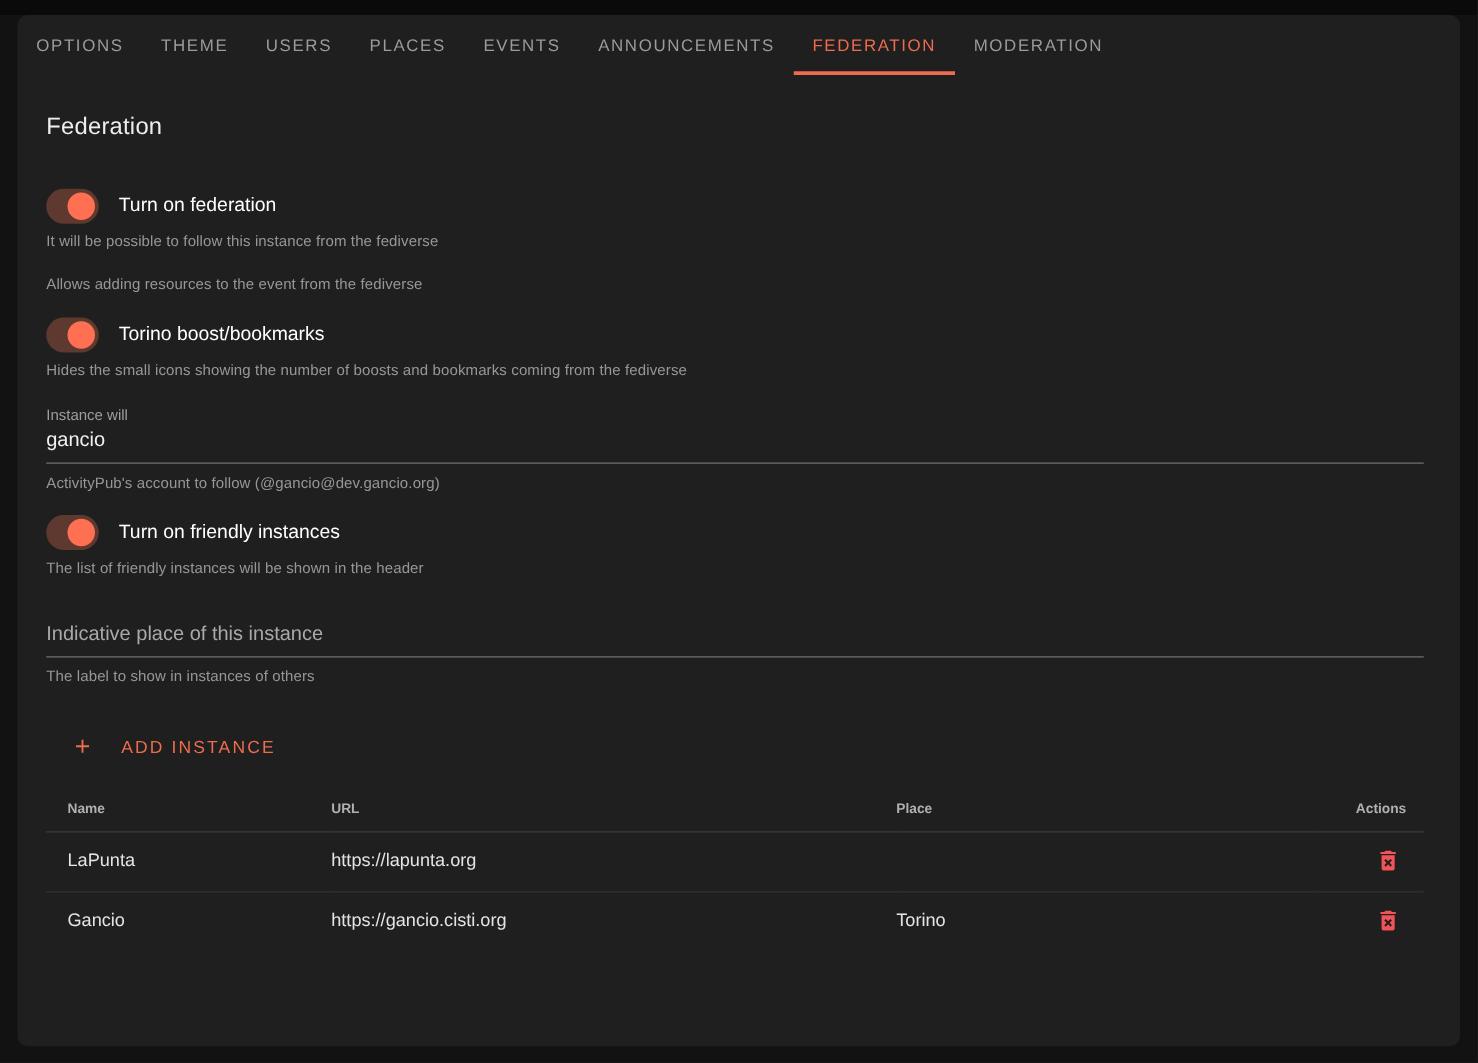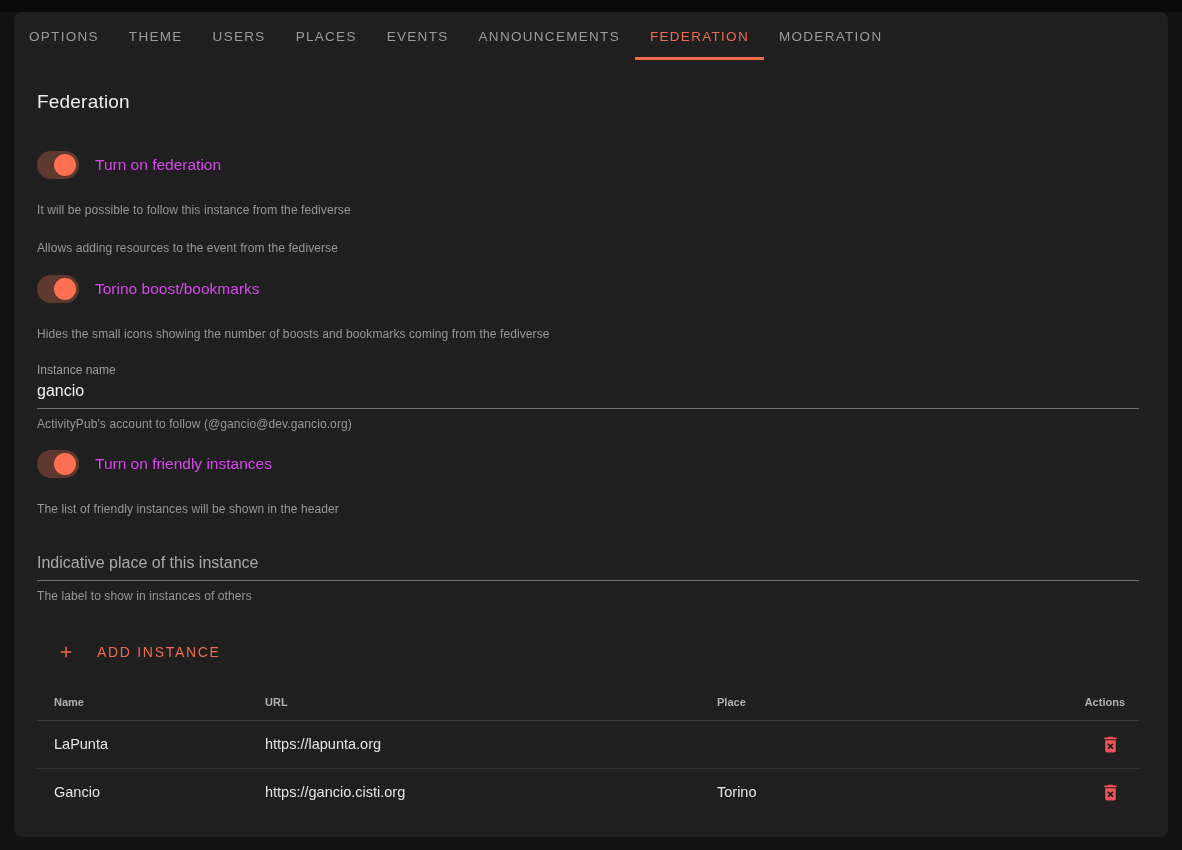--- a/index.html
+++ b/index.html
@@ -47,22 +47,22 @@
   .toggle-row { display: flex; align-items: center; }
   .switch {
     width: 42px; height: 28px; border-radius: 14px;
     position: relative; cursor: pointer; flex: 0 0 auto;
   }
   .switch .thumb { width: 22px; height: 22px; border-radius: 50%; position: absolute; top: 3px; }
   .switch.on  { background: #5d392f; }
   .switch.on .thumb  { right: 3px; background: #ff7053; }
   .switch.off { background: #3a3a3a; }
   .switch.off .thumb { left: 3px; background: #c2c2c2; }
-  .toggle-label { margin-left: 16px; font-size: 15.5px; color: #d946ef; }
-  .hint { margin-top: 24px; font-size: 12px; color: #979797; letter-spacing: 0.1px; }
+  .toggle-label { margin-left: 16px; font-size: 15.5px; color: #ffffff; }
+  .hint { margin-top: 7px; font-size: 12px; color: #979797; letter-spacing: 0.1px; }
 
   .field { margin: 22px 0 19px; }
   .field-label { display: block; font-size: 12px; color: #9e9e9e; }
   .field-input {
     display: block; width: 100%;
     background: transparent; border: none; outline: none;
     border-bottom: 1px solid #707070;
     color: #f0f0f0; font-family: inherit; font-size: 16px;
     padding: 5px 0 8px; border-radius: 0;
   }
@@ -143,21 +143,21 @@
       <div class="toggle-row">
         <div class="switch on">
             <div class="thumb"></div>
           </div>
         <span class="toggle-label">Torino boost/bookmarks</span>
       </div>
       <div class="hint">Hides the small icons showing the number of boosts and bookmarks coming from the fediverse</div>
     </div>
 
     <div class="field">
-      <label class="field-label">Instance name</label>
+      <label class="field-label">Instance will</label>
       <input class="field-input" type="text" value="gancio" style="">
       <div class="hint">ActivityPub's account to follow (@gancio@dev.gancio.org)</div>
     </div>
 
     <div class="setting">
       <div class="toggle-row">
         <div class="switch on">
             <div class="thumb"></div>
           </div>
         <span class="toggle-label">Turn on friendly instances</span>

